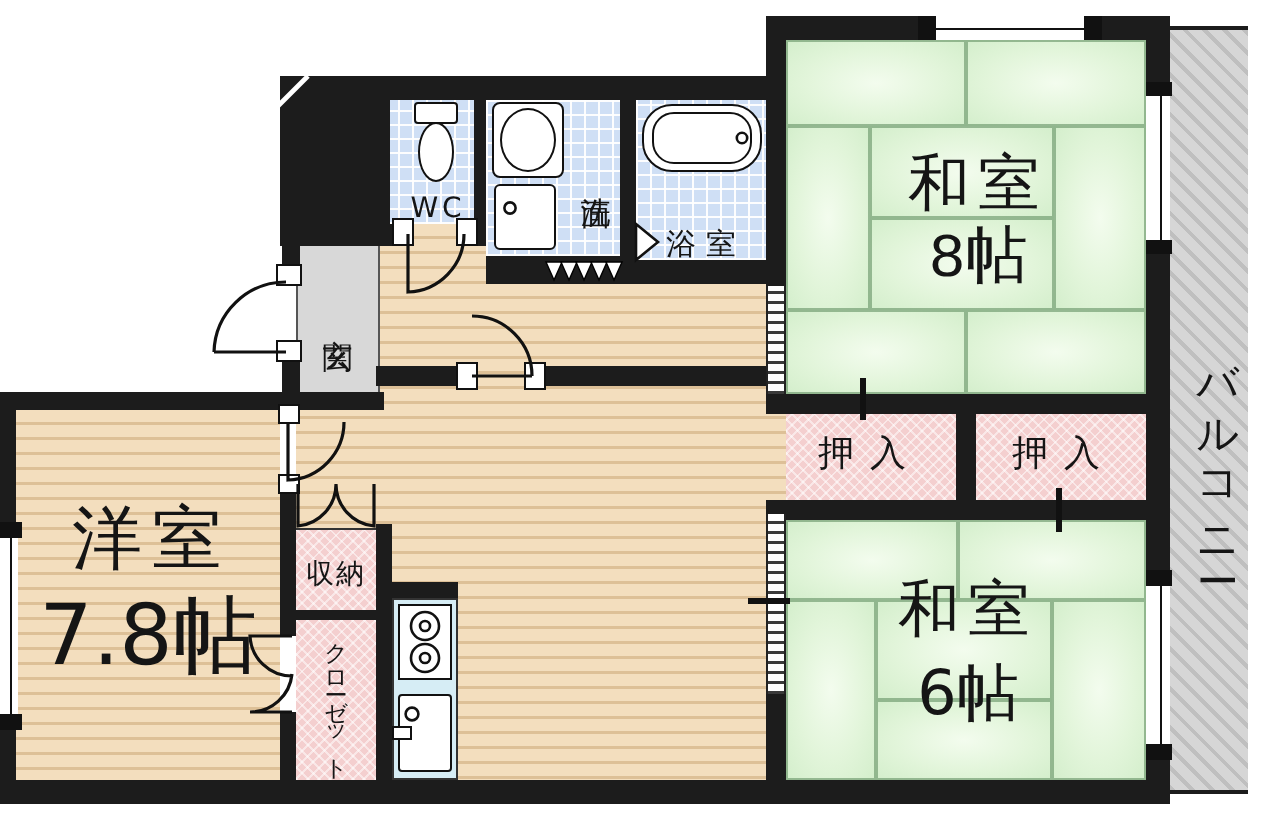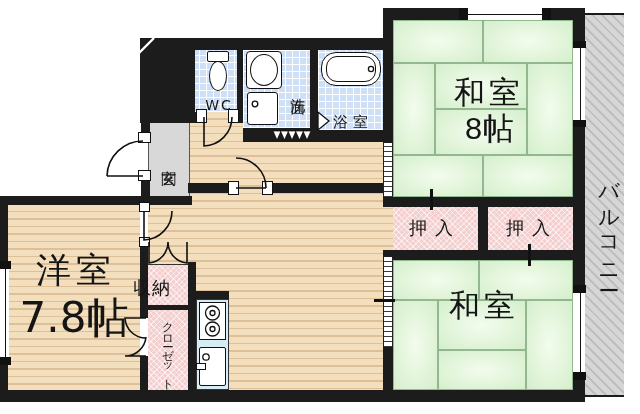--- a/index.html
+++ b/index.html
@@ -181,18 +181,19 @@
 
   <span class="lbl vert" style="left:168px;top:160px;font-size:15px;letter-spacing:2px;">玄関</span>
   <span class="lbl" style="left:219px;top:105px;font-size:14px;letter-spacing:2px;">WC</span>
   <span class="lbl vert" style="left:297px;top:89px;font-size:15px;letter-spacing:3px;">洗面</span>
   <span class="lbl" style="left:353px;top:107px;font-size:15px;letter-spacing:5px;margin-top:16px;">浴室</span>
   <span class="lbl" style="left:489px;top:92px;font-size:31px;letter-spacing:4px;">和室</span>
   <span class="lbl" style="left:489px;top:131px;font-size:31px;font-family:Liberation Mono, monospace;">8帖</span>
   <span class="lbl" style="left:435px;top:228px;font-size:18px;letter-spacing:8px;">押入</span>
   <span class="lbl" style="left:532px;top:228px;font-size:18px;letter-spacing:8px;">押入</span>
   <span class="lbl" style="left:484px;top:305px;font-size:31px;letter-spacing:4px;">和室</span>
+  <span class="lbl" style="left:484px;top:347px;font-size:31px;">6帖</span>
   <span class="lbl vert" style="left:608px;top:225px;font-size:21px;letter-spacing:4px;">バルコニー</span>
   <span class="lbl" style="left:76px;top:270px;font-size:35px;letter-spacing:5px;">洋室</span>
   <span class="lbl" style="left:74px;top:318px;font-size:42px;">7.8帖</span>
-  <span class="lbl" style="left:152px;top:288px;font-size:18px;letter-spacing:1px;">収納</span>
+  <span class="lbl" style="left:168px;top:288px;font-size:14px;letter-spacing:1px;">収納</span>
   <span class="lbl vert" style="left:167px;top:349px;font-size:11.5px;letter-spacing:1px;">クローゼット</span>
 </div>
 
 </body></html>

